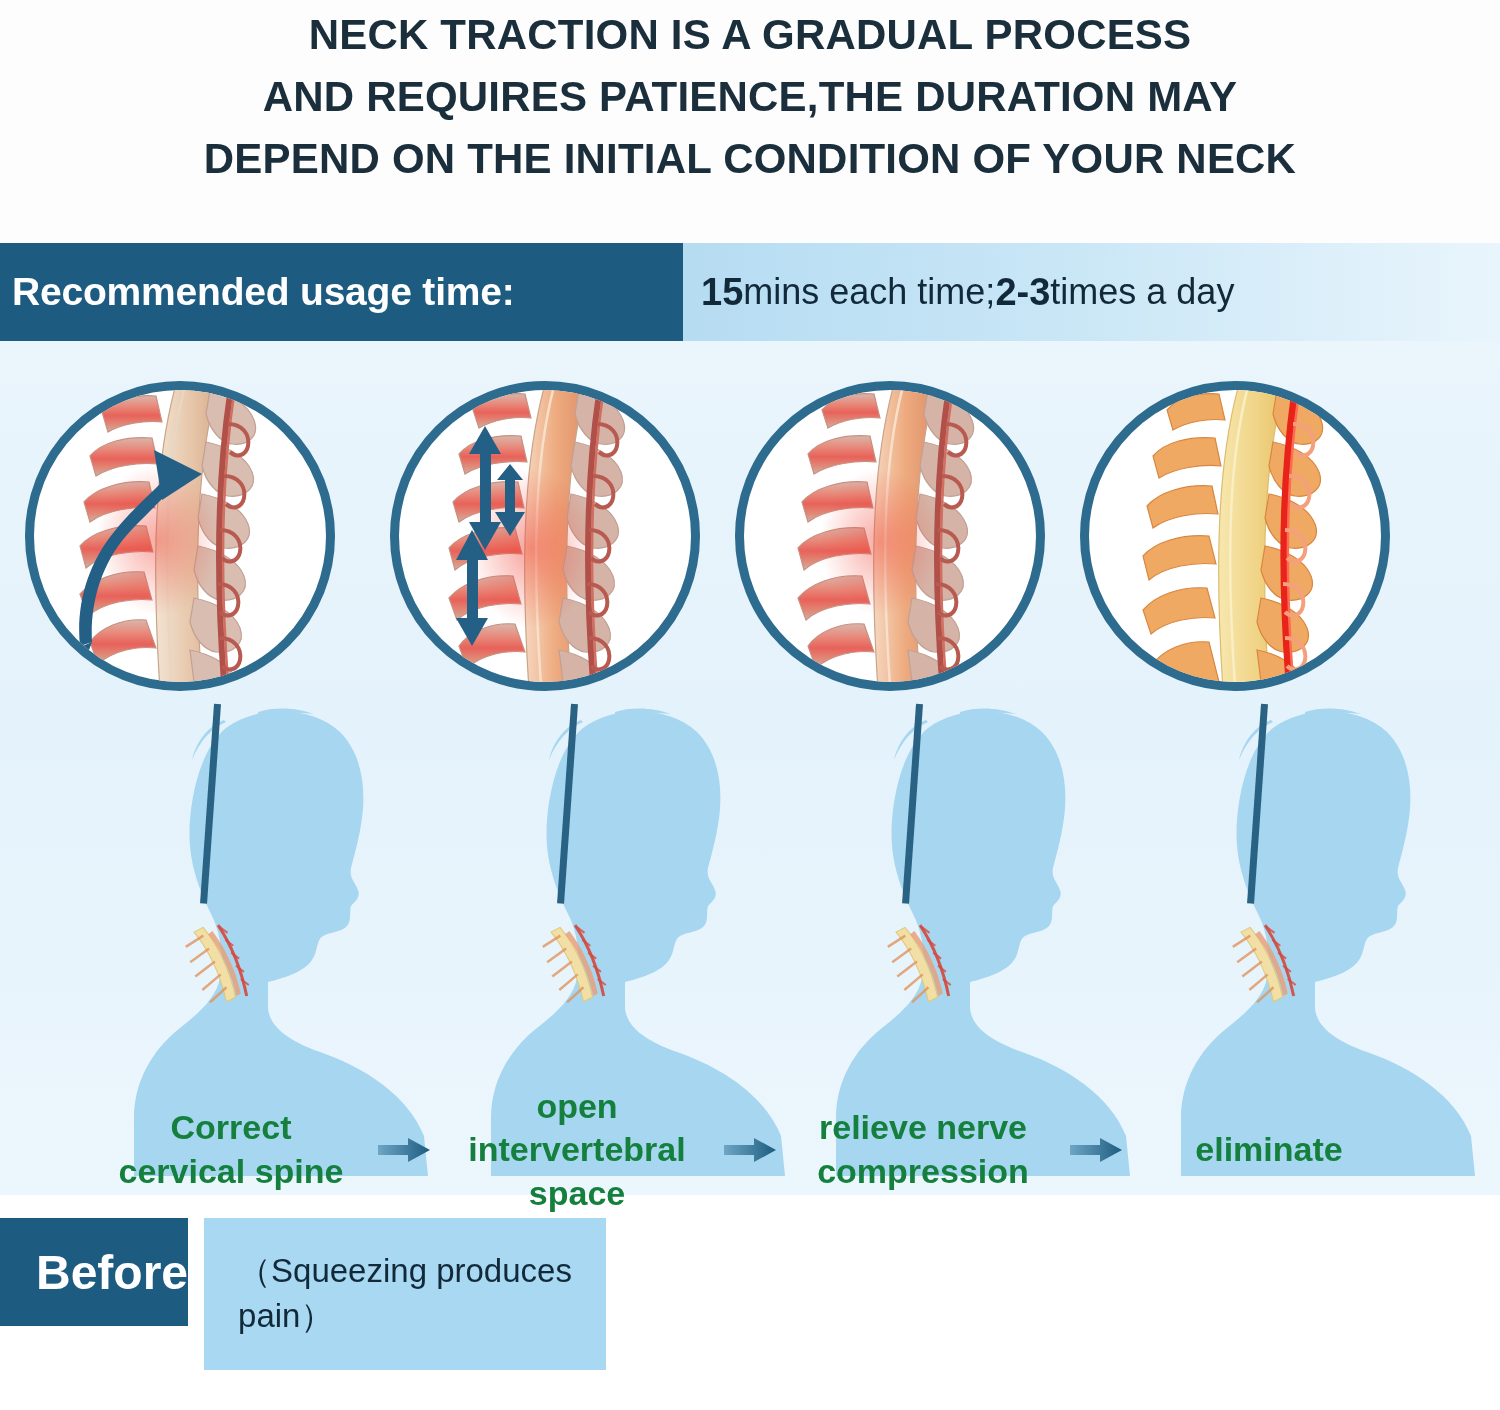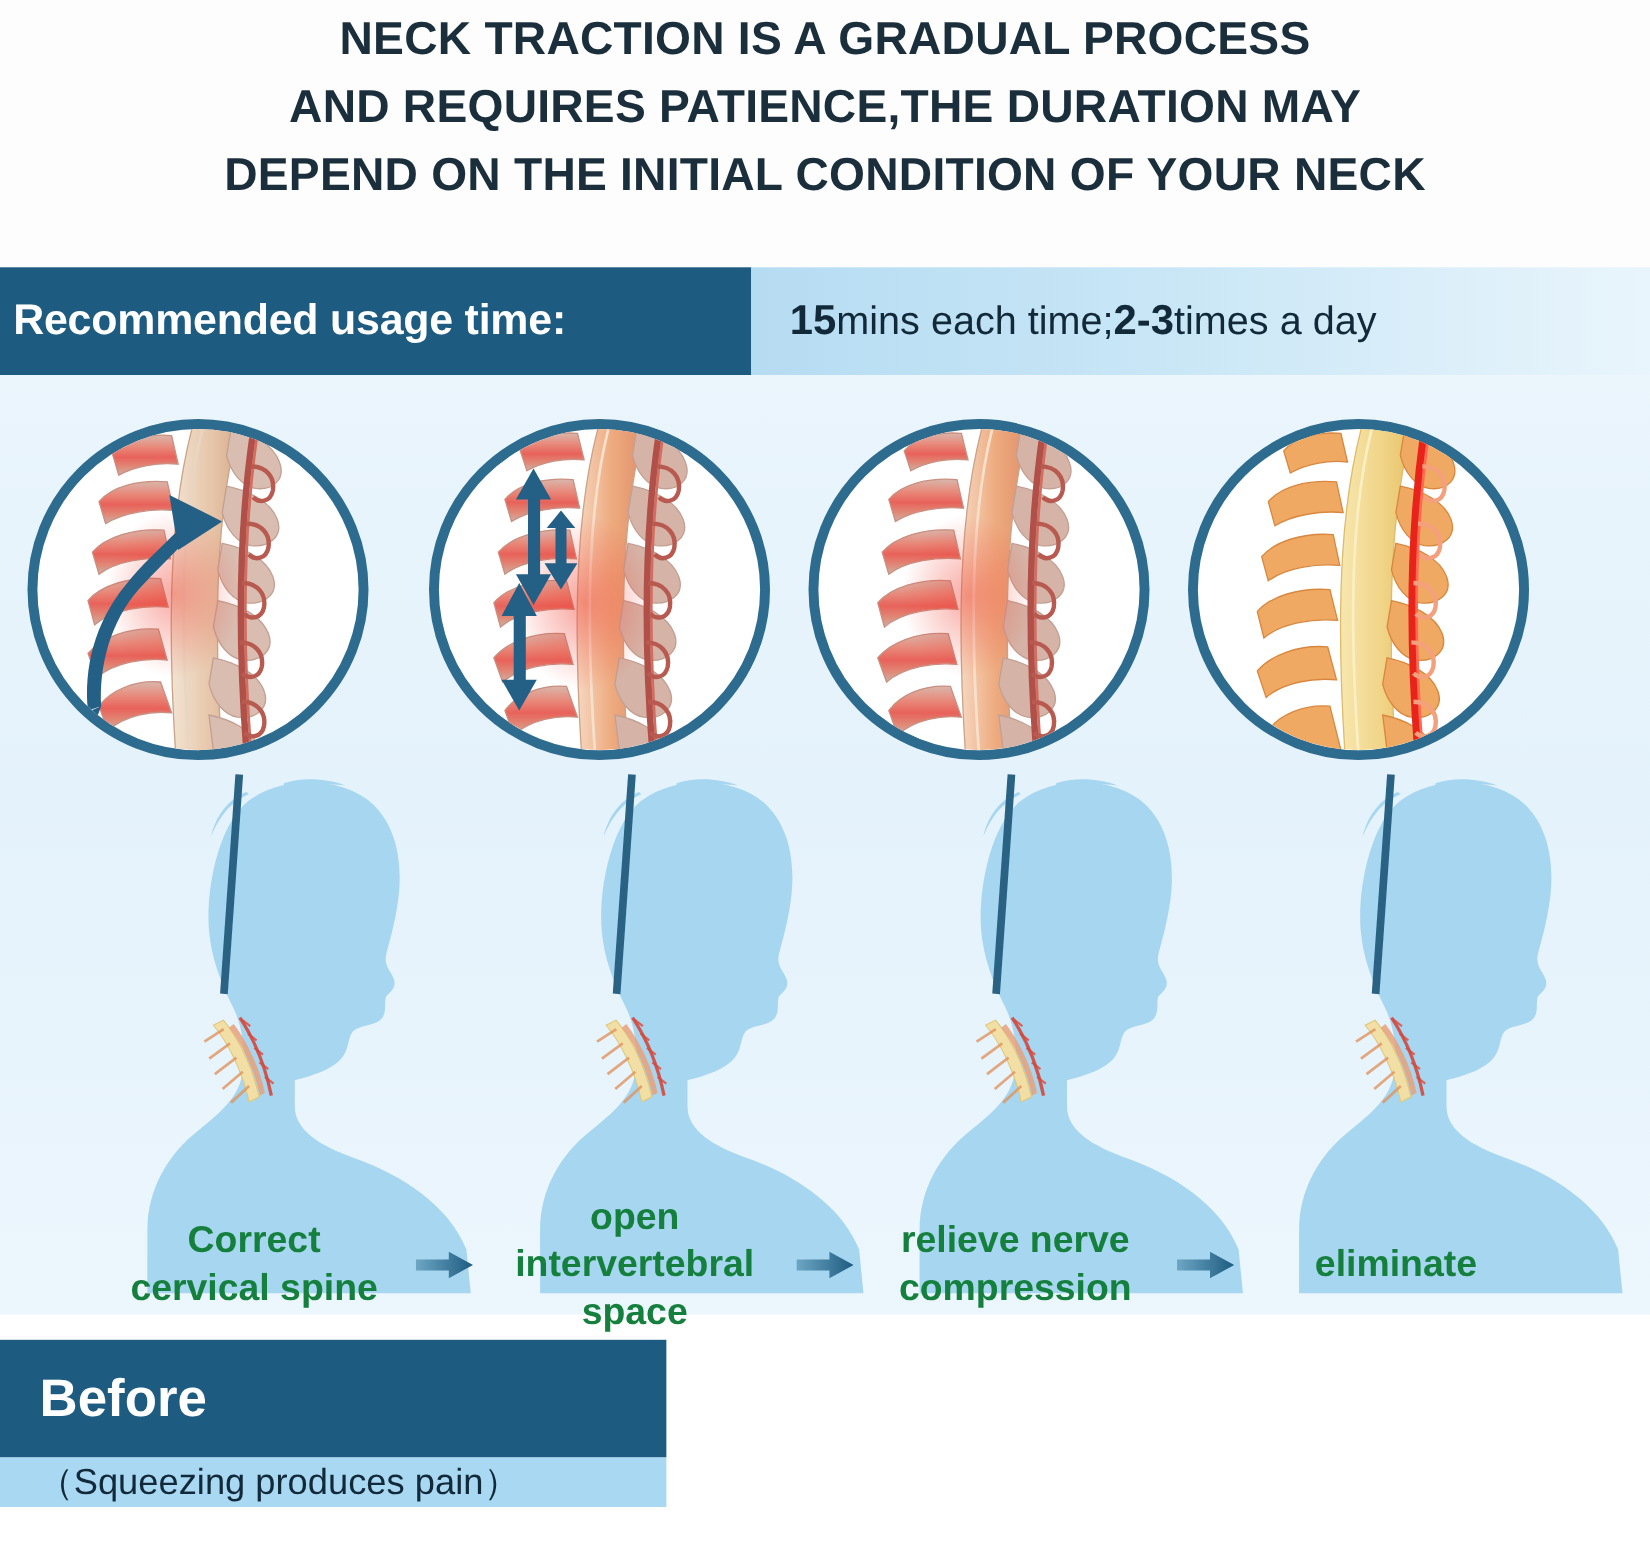--- a/index.html
+++ b/index.html
@@ -62,21 +62,21 @@
     font-weight: bold;
     letter-spacing: -0.2px;
   }
   .banner-right {
     flex: 1;
     height: 100%;
     background: linear-gradient(to right, #b6dcf2 0%, #c8e6f6 45%, #e9f5fc 100%);
     display: flex;
     align-items: center;
     box-sizing: border-box;
-    padding-left: 35px;
+    padding-left: 18px;
     color: #12293a;
     font-size: 36px;
     white-space: nowrap;
   }
   .banner-right b { font-weight: bold; font-size: 38px; }
 
   
   .main-area {
     position: absolute;
     left: 0; top: 341px;
@@ -133,21 +133,21 @@
   }
 
   
   .ba-row {
     position: absolute;
     left: 0; top: 1218px;
     width: 1500px;
     height: 192px;
     display: flex;
   }
-  .ba-panel { height: 152px; display: flex; flex-direction: column; justify-content: space-between; }
+  .ba-panel { height: 152px; display: flex; flex-direction: row; justify-content: space-between; }
   .ba-panel.before { width: 606px; }
   .ba-spacer { width: 14px; background: #ffffff; height: 192px; }
   .ba-panel.after { flex: 1; }
   .ba-head {
     background: #1d5c80;
     height: 108px;
     display: flex;
     align-items: center;
     box-sizing: border-box;
     padding-left: 36px;
@@ -157,20 +157,21 @@
     font-size: 48px;
     font-weight: bold;
   }
   .ba-body {
     background: #a9d8f2;
     flex: 1;
     display: flex;
     align-items: center;
     box-sizing: border-box;
     padding-left: 34px;
+    margin-left: 16px;
   }
   .ba-body-text {
     color: #12293a;
     font-size: 33px;
   }
 </style>
 </head>
 <body>
 
 <div class="title-block">

